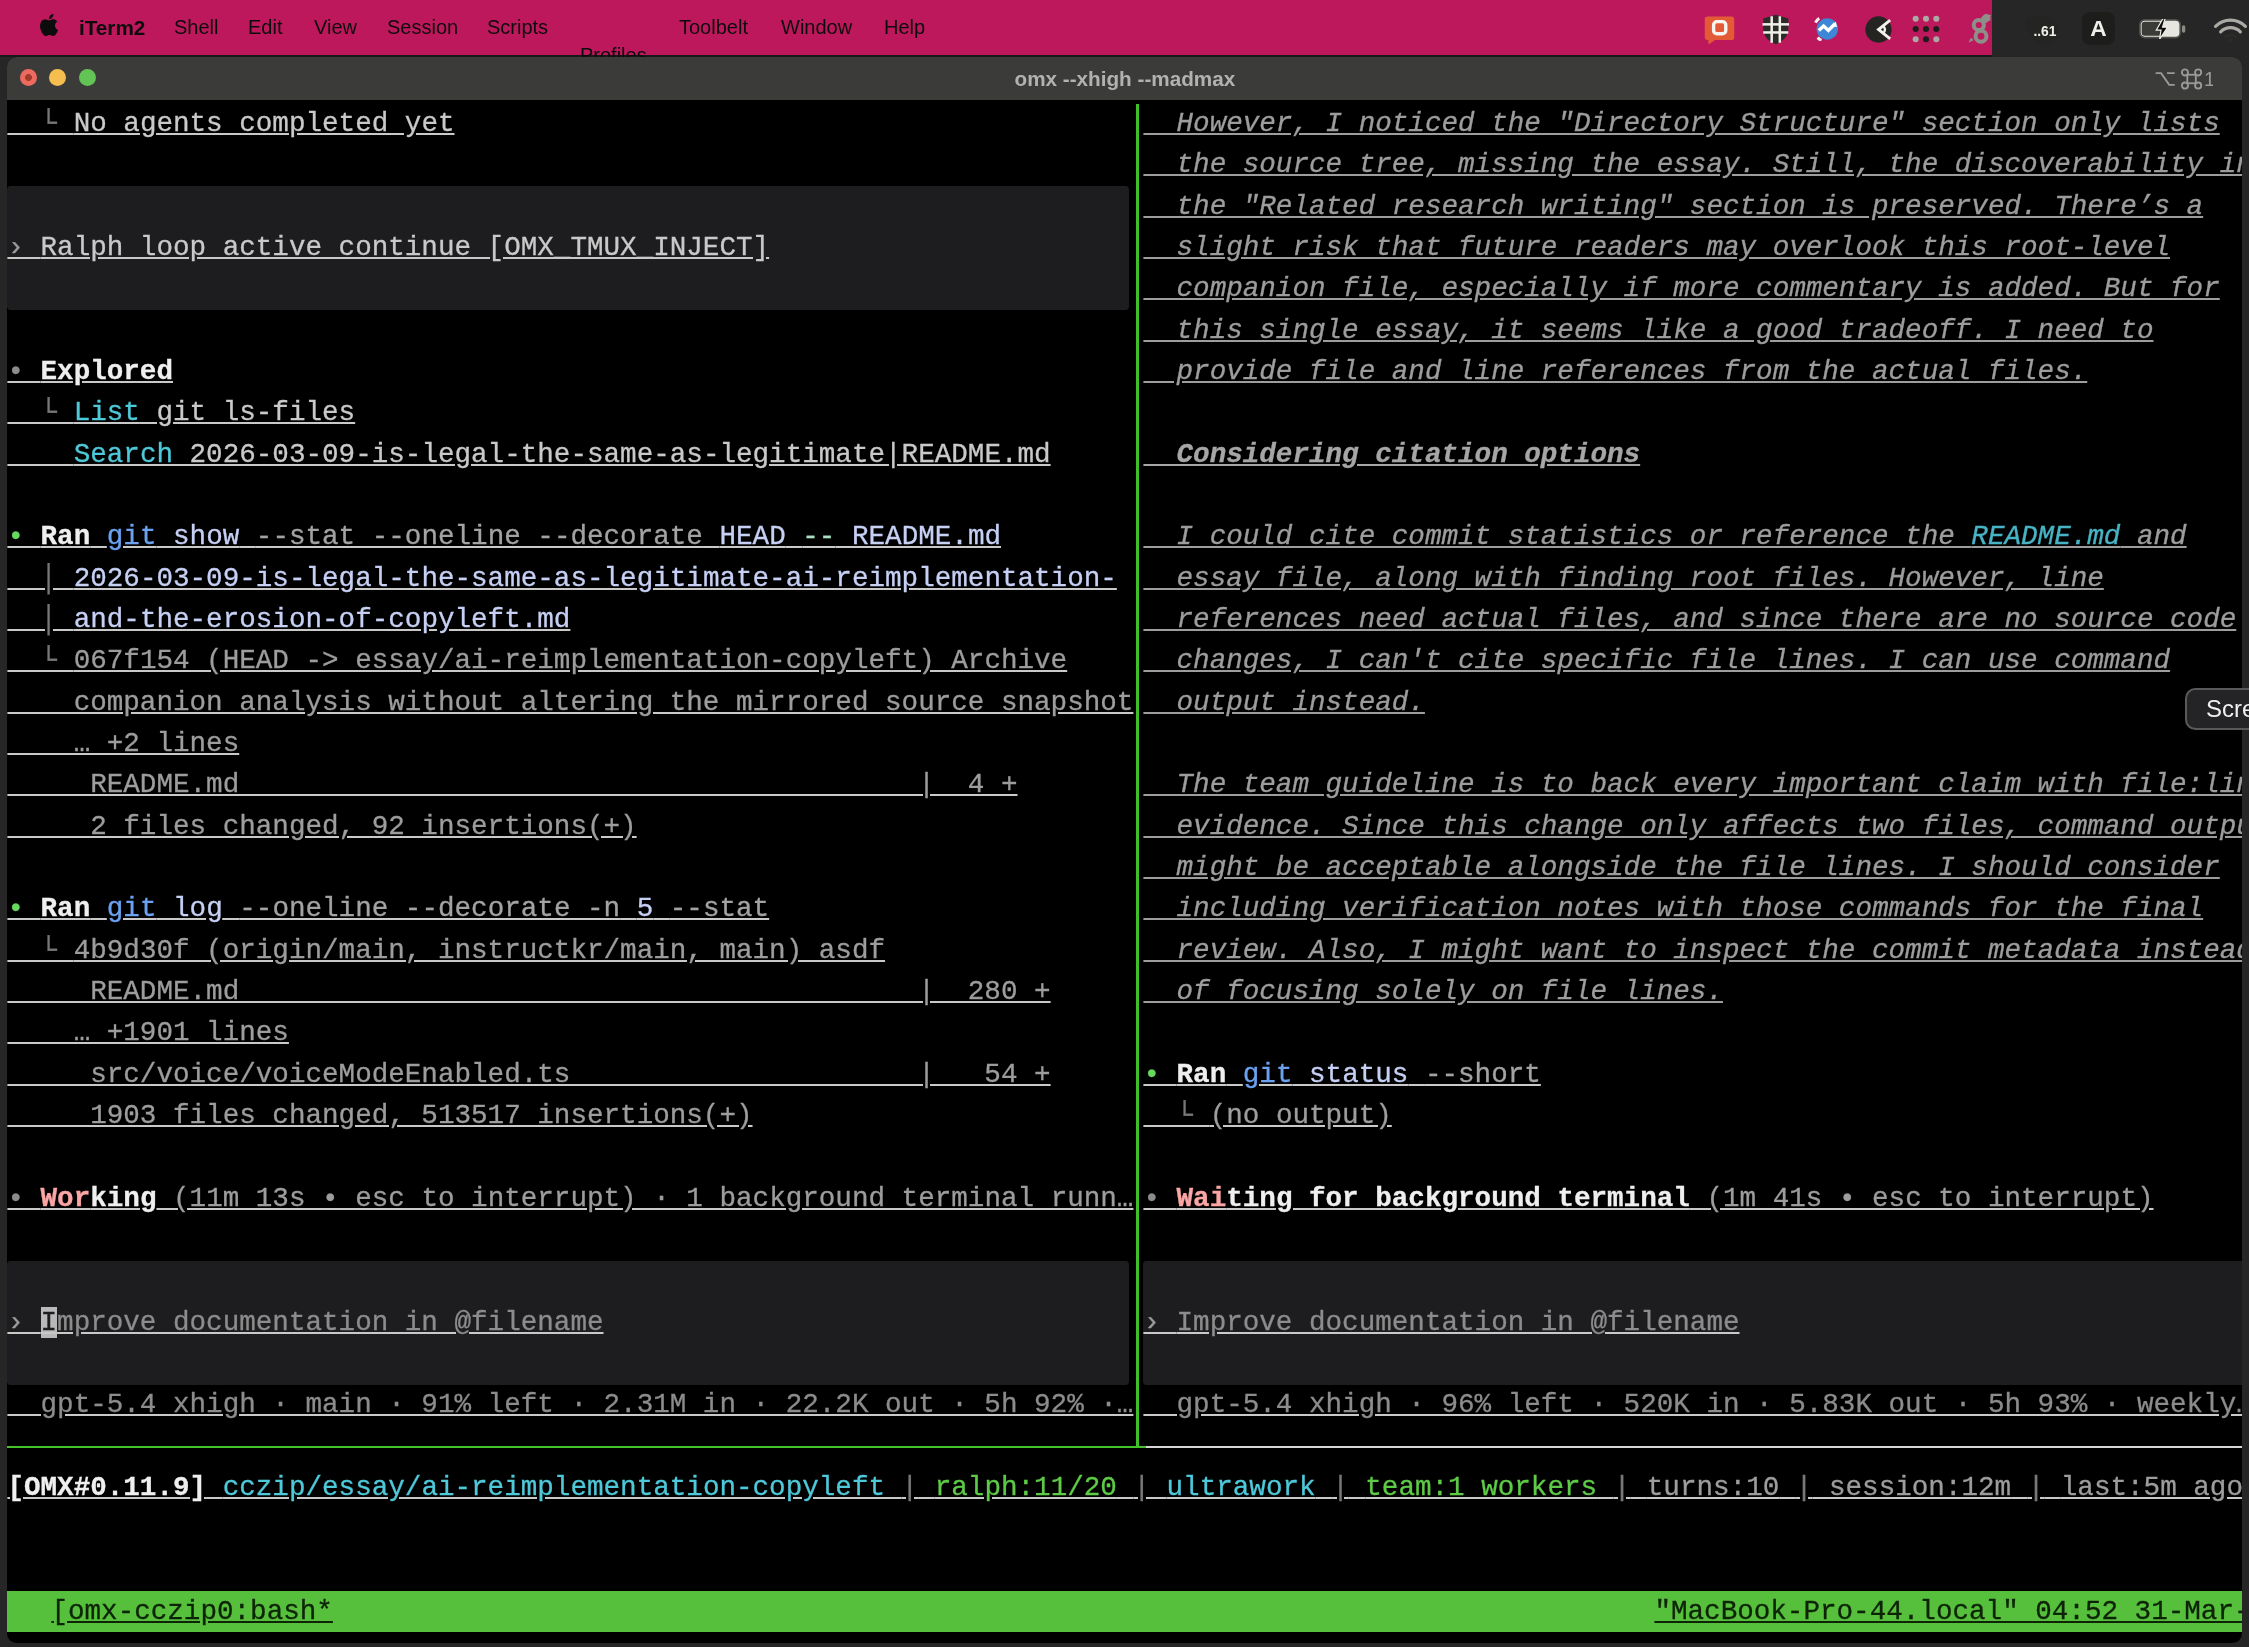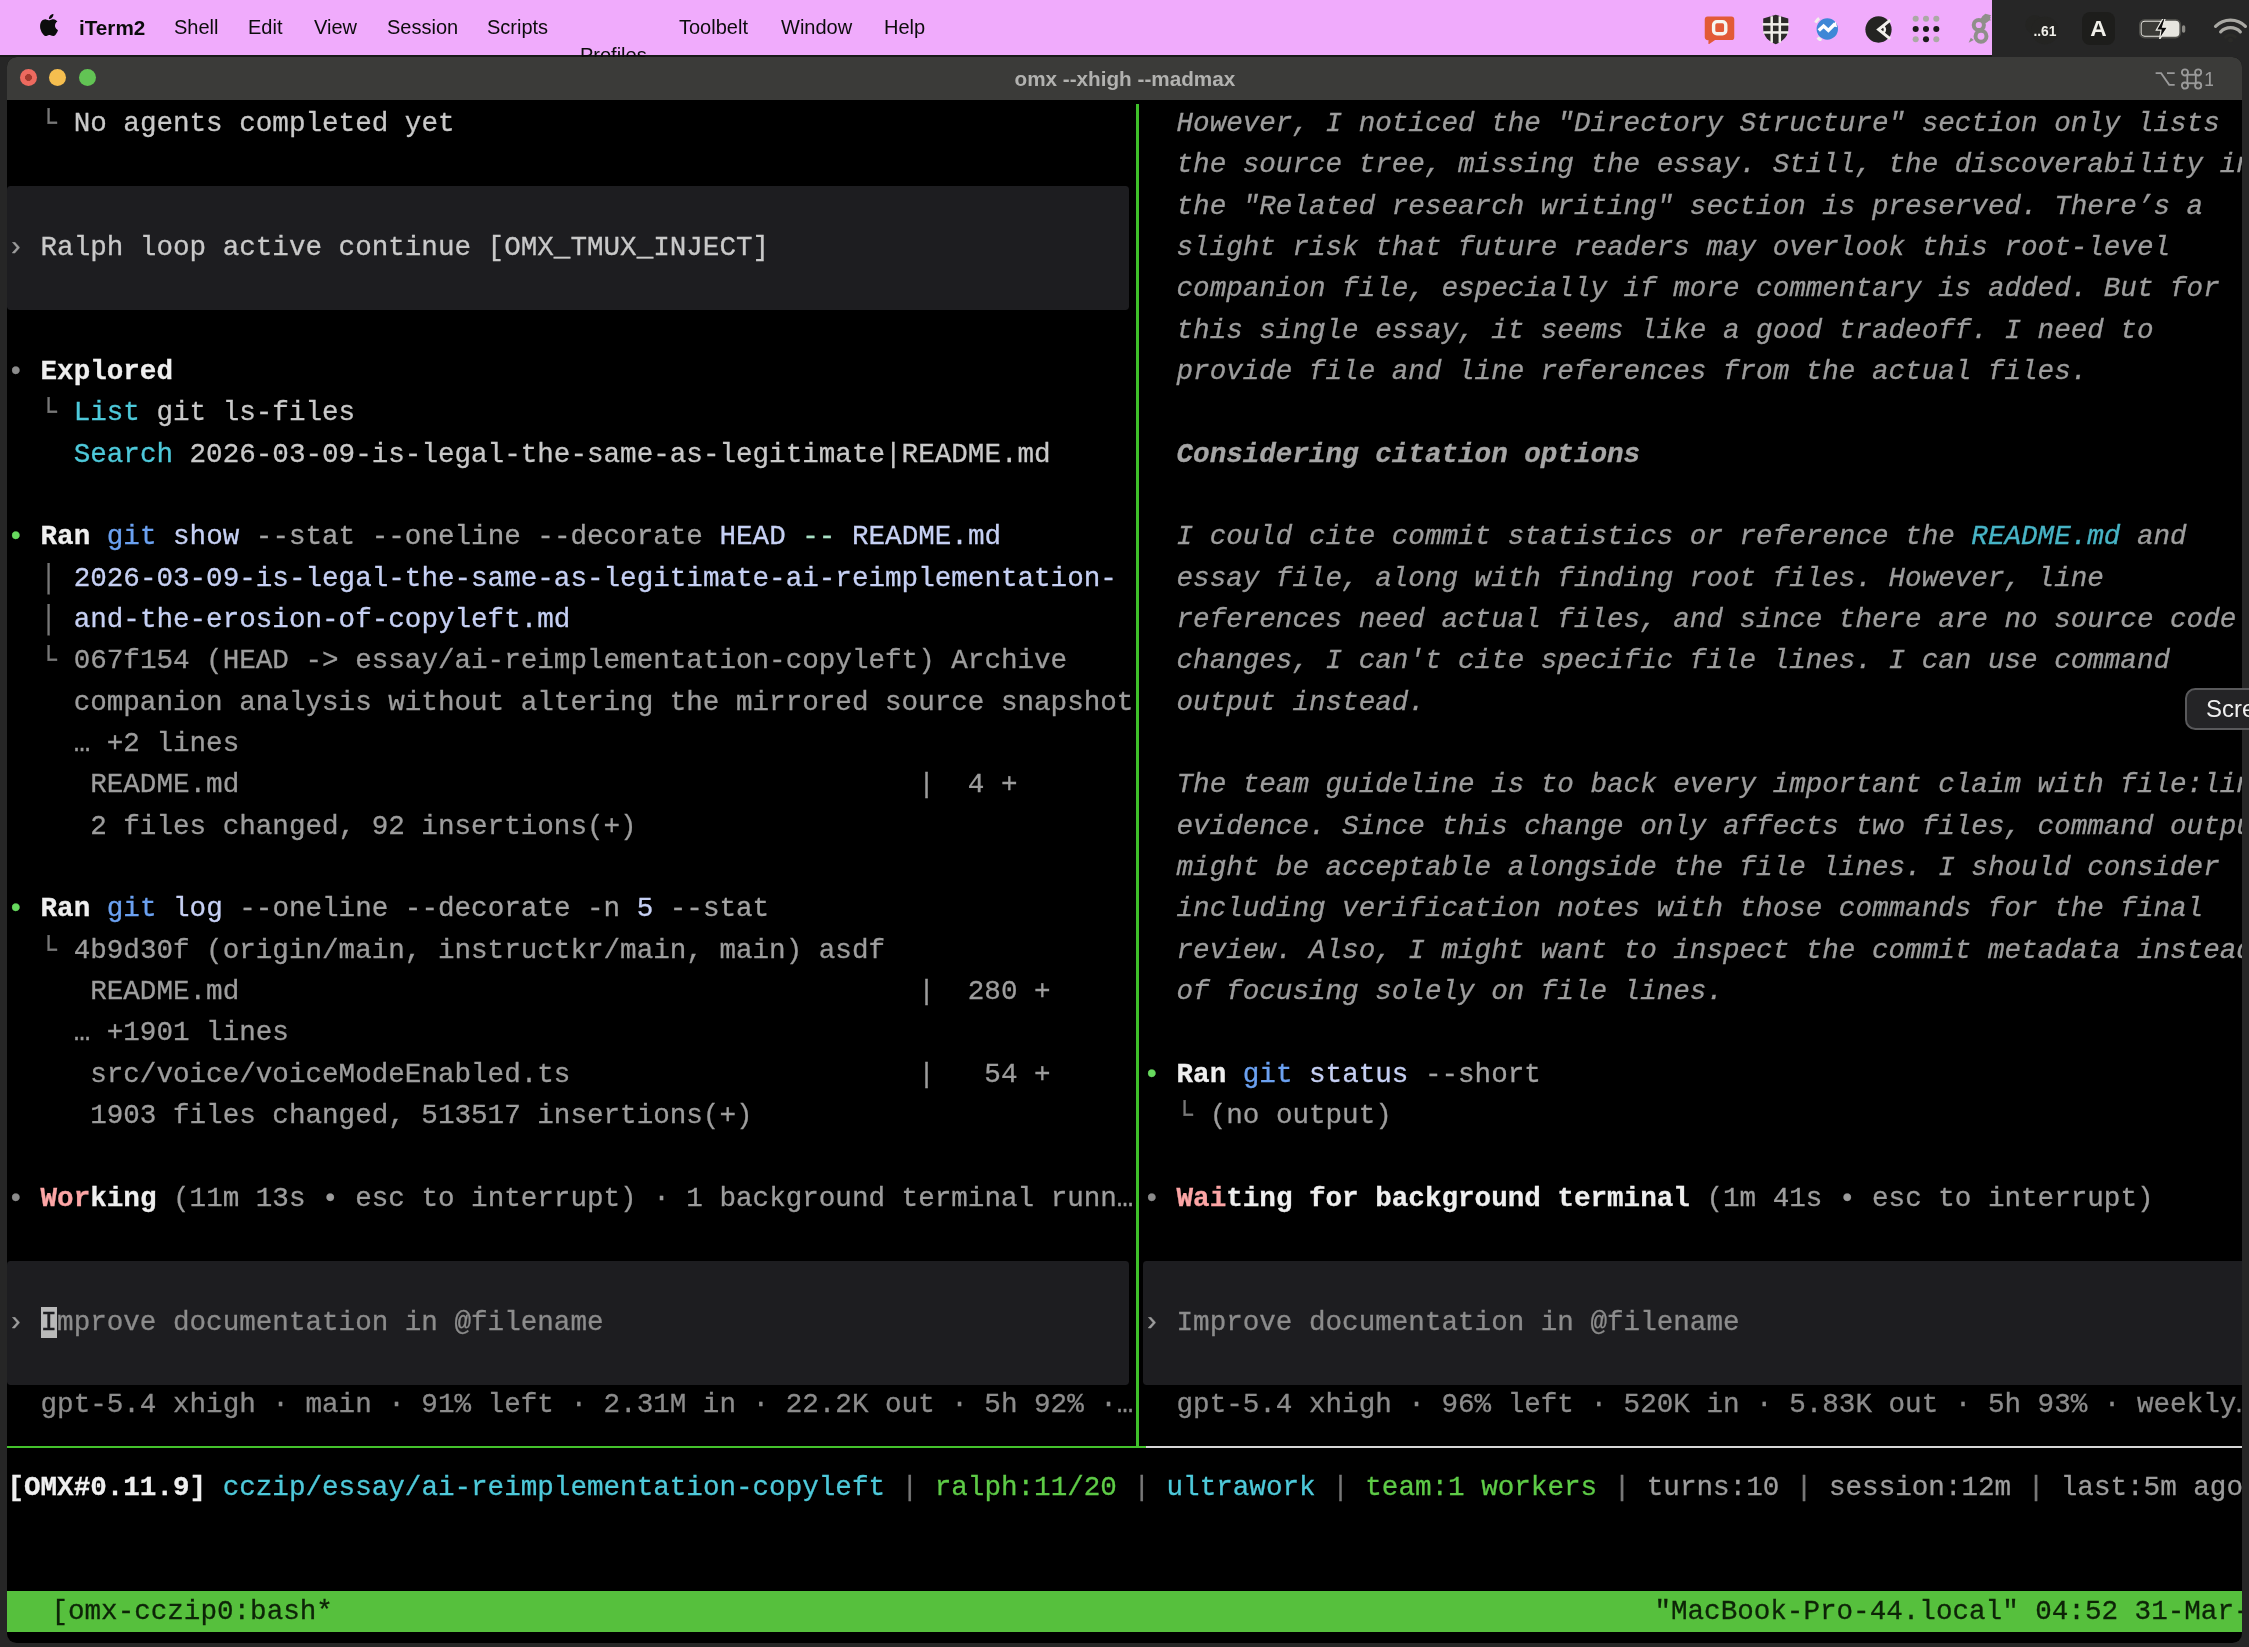--- a/index.html
+++ b/index.html
@@ -1,25 +1,25 @@
 <!DOCTYPE html>
 <html style="font-size:11.8px"><head><meta charset="utf-8"><style>
 *{margin:0;padding:0;box-sizing:border-box;}
 html,body{width:2250px;height:1648px;overflow:hidden;background:#262626;}
 body{font-family:"Liberation Mono",monospace;}
-#menubar{position:absolute;left:0;top:0;width:1992px;height:57px;background:#f0abfc;border-bottom:2.2px solid #191919;font-family:"Liberation Sans",sans-serif;}
+#menubar{position:absolute;left:0;top:0;width:1992px;height:57px;background:#be185d;border-bottom:2.2px solid #191919;font-family:"Liberation Sans",sans-serif;}
 .mi{position:absolute;top:0;height:52px;line-height:55px;font-size:20px;color:#0c0c0c;}
 svg.mi{height:auto;width:auto;}
 #win{position:absolute;left:7.4px;top:57px;width:2235px;height:1586px;background:#000;border-radius:9.6px;overflow:hidden;}
 #titlebar{position:absolute;left:0;top:0;width:2235px;height:43px;background:#3b3b39;}
 .tl{position:absolute;top:11.8px;width:17px;height:17px;border-radius:50%;}
 #wtitle{position:absolute;top:0;width:2235px;text-align:center;line-height:44px;font-size:20.7px;font-weight:bold;color:#b2b2b0;font-family:"Liberation Sans",sans-serif;}
 #term{position:absolute;left:0;top:43px;width:2235px;height:1543px;}
 .pane{position:absolute;top:3.3px;}
-.ln{position:absolute;white-space:pre;height:41px;line-height:41px;font-size:27.6px;color:#c9c9c9;left:0;-webkit-text-stroke:0.3px currentColor;}
+.ln{position:absolute;white-space:pre;height:41px;line-height:41px;font-size:27.6px;color:#c9c9c9;left:0;text-decoration:underline;-webkit-text-stroke:0.3px currentColor;}
 .t{color:#787878;}
 .f{color:#c9c9c9;}
 .d{color:#9d9d9d;}
 .e{color:#8c8c8c;}
 .w{color:#efefef;font-weight:bold;}
 .c{color:#4ec9da;}
 .g{color:#67d95e;}
 .b{color:#6ba1f1;}
 .p{color:#c6d0f4;}
 .k{color:#a3a3a3;}

